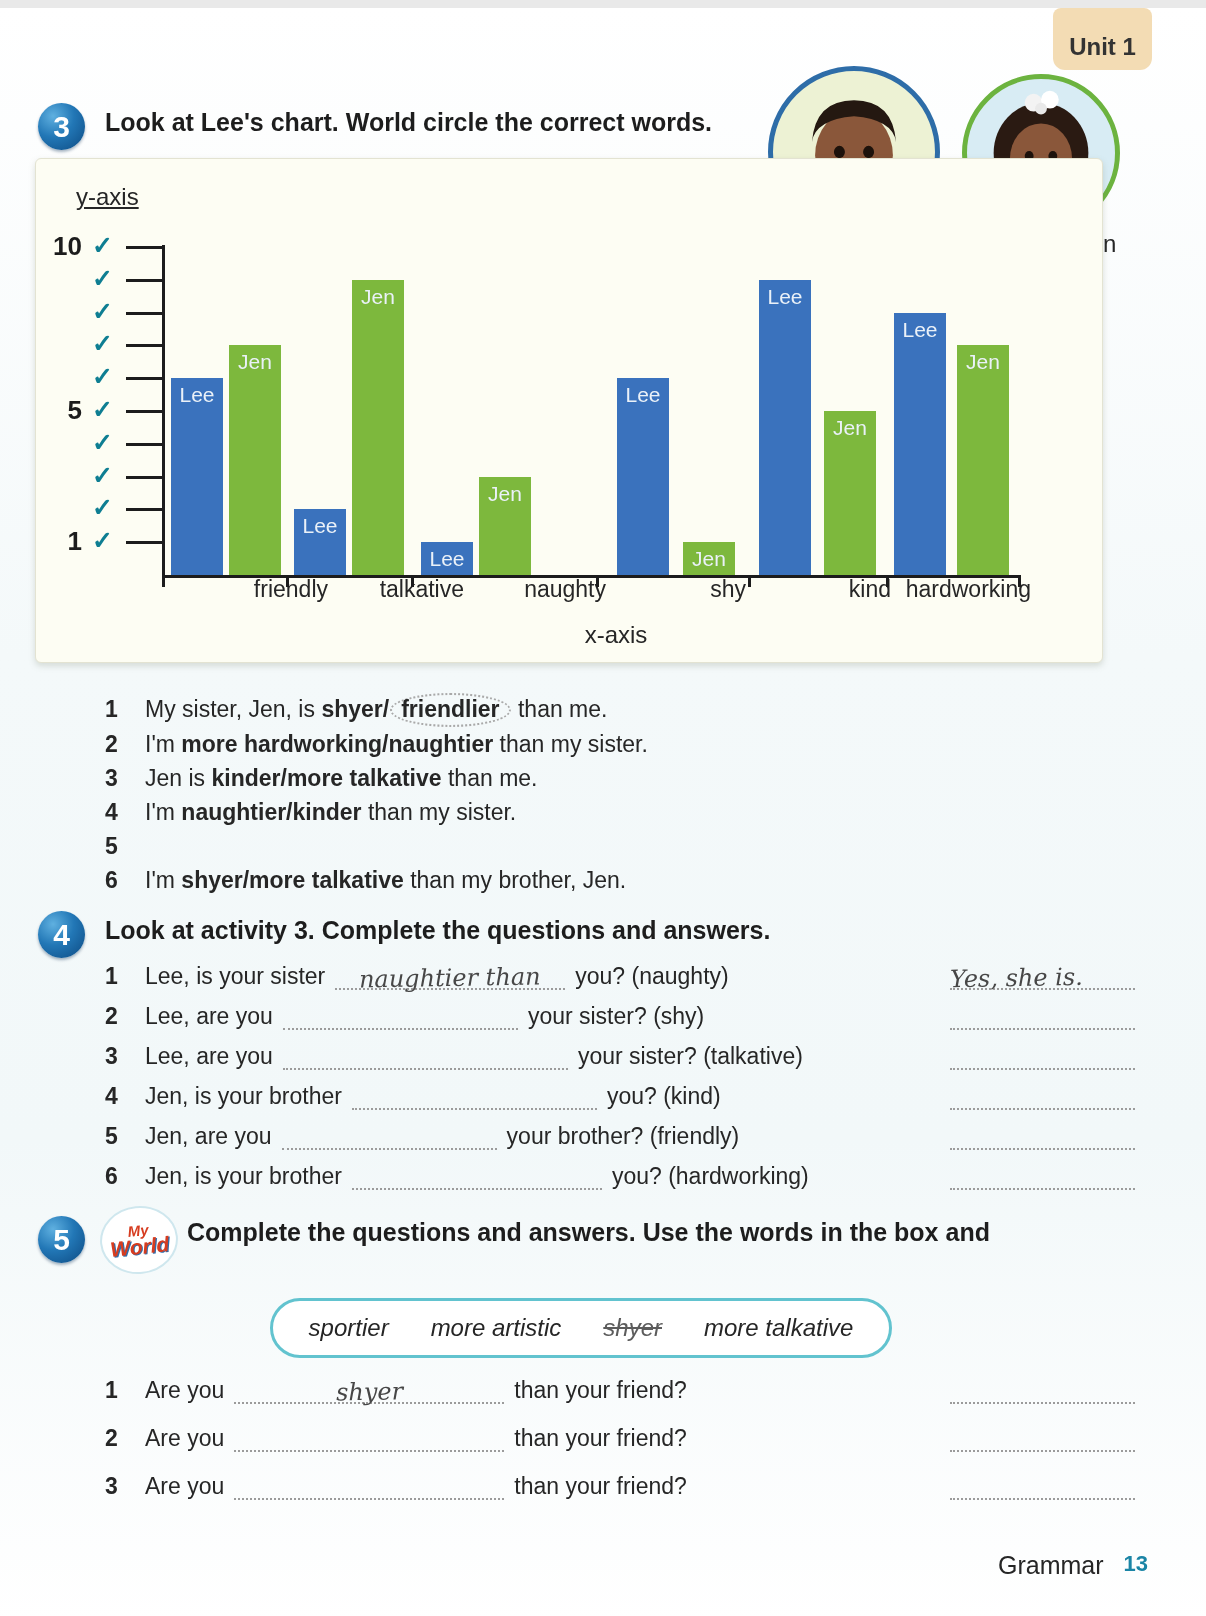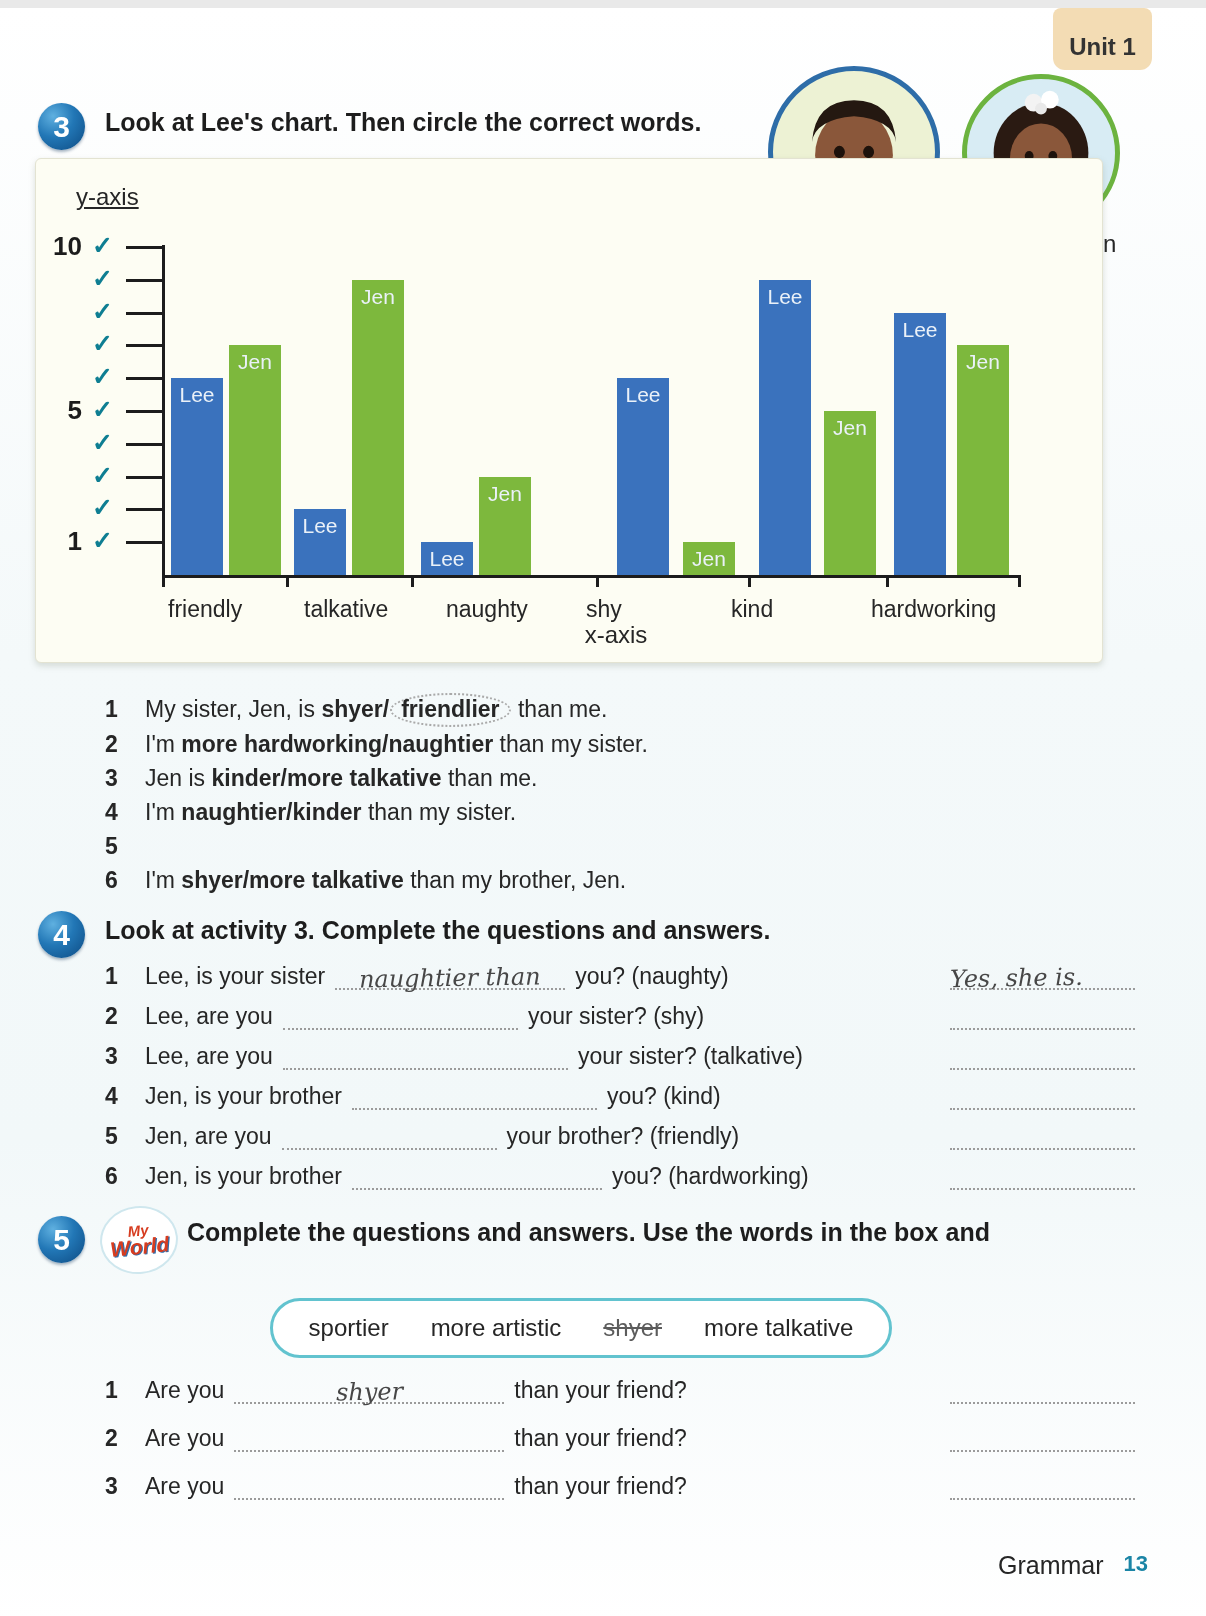--- a/index.html
+++ b/index.html
@@ -27,41 +27,41 @@
   
   .chart-panel{ position:absolute; left:35px; top:150px; width:1068px; height:505px;
     background:#fdfdf3; border:1px solid #e3e3d2; border-radius:6px;
     box-shadow:0 3px 6px rgba(120,130,110,.25); }
   .axis-line{ position:absolute; background:#1c1c1c; }
   .ytick{ position:absolute; width:36px; height:3px; background:#1c1c1c; }
   .ycheck{ position:absolute; font-size:25px; font-weight:bold; }
   .ynum{ position:absolute; width:40px; text-align:right; font-weight:bold; font-size:26px; color:#1c1c1c; }
   .bar{ position:absolute; width:52px; display:flex; justify-content:center; }
   .bar span{ margin-top:5px; color:#eaf1f8; font-size:21px; }
-  .cat-label{ position:absolute; width:160px; text-align:left; font-size:23px; color:#262626; top:437px; }
+  .cat-label{ position:absolute; width:160px; text-align:right; font-size:23px; color:#262626; top:417px; }
   .bticks{ position:absolute; width:3px; height:12px; background:#1c1c1c; top:416px; }
   .axis-caption{ position:absolute; font-size:24px; color:#262626; }
   
   .sent-row{ position:absolute; left:105px; width:900px; height:33px; font-size:23px; display:flex; }
   .sent-num{ font-weight:bold; width:40px; flex:none; }
   .bold{ font-weight:bold; }
   .circled{ font-weight:bold; border:2px dotted #a9a9a9; border-radius:50%; padding:1px 9px 3px 9px; margin:0 1px; }
   
   .ex-row{ position:absolute; left:105px; width:1030px; font-size:23px; display:flex; align-items:flex-end; height:34px; }
   .ex-num{ font-weight:bold; width:40px; flex:none; }
   .blank{ border-bottom:2px dotted #9b9b9b; display:flex; align-items:flex-end; justify-content:center;
     margin:0 10px; flex:none; }
   .handwriting{ font-family:"DejaVu Serif", serif; font-style:italic; font-size:24px; color:#474747;
     transform:rotate(-1deg); line-height:20px; }
   .answer-line{ margin-left:auto; width:185px; border-bottom:2px dotted #9b9b9b;
     display:flex; align-items:flex-end; }
   
   .word-box{ position:absolute; left:270px; top:1290px; width:622px; height:60px;
     border:3px solid #62c3cf; border-radius:30px; background:#fff;
-    display:flex; align-items:center; justify-content:center; gap:42px; font-size:24px; }
+    display:flex; align-items:center; justify-content:center; gap:42px; font-size:24px;font-style:italic; }
   .struck{ text-decoration:line-through; color:#5c5c5c; }
   
   .myworld{ position:absolute; left:102px; top:1200px; width:74px; height:64px; border-radius:50%;
     background:#fff; box-shadow:0 0 0 2px #cfe7ee; display:flex; flex-direction:column;
     align-items:center; justify-content:center; transform:rotate(-6deg); }
   .myworld .l1{ color:#d63c20; font-weight:bold; font-style:italic; font-size:15px; line-height:13px; }
   .myworld .l2{ color:#d63c20; font-weight:bold; font-style:italic; font-size:21px; line-height:20px;
     text-shadow:1px 1px 0 #2d6fae; }
   
   .footer{ position:absolute; right:58px; top:1543px; display:flex; align-items:flex-start; }
@@ -69,21 +69,21 @@
   .footer .fnum{ font-size:22px; font-weight:bold; color:#1b85a6; margin-left:20px; }
 </style>
 </head>
 <body>
 
 <div id="page">
 
   <div class="unit-tab">Unit 1</div>
 
   <div class="badge" style="top:95px;">3</div>
-  <div class="activity-title" style="top:100px; width:630px;">Look at Lee's chart. Then circle the correct words.</div>
+  <div class="activity-title" style="top:100px; width:630px;">Look at Lee's chart. World circle the correct words.</div>
 
   <div class="photo" style="left:768px; top:58px; width:172px; height:172px; border:5px solid #2e6da8; background:#edf2d4;">
     <svg width="162" height="162" viewBox="0 0 100 100">
       <ellipse cx="50" cy="52" rx="24" ry="28" fill="#8a573a"></ellipse>
       <path d="M24 44 Q26 18 50 18 Q74 18 76 44 Q74 30 50 28 Q26 30 24 44 Z" fill="#241811"></path>
       <ellipse cx="41" cy="50" rx="3.4" ry="3.8" fill="#1d120b"></ellipse>
       <ellipse cx="59" cy="50" rx="3.4" ry="3.8" fill="#1d120b"></ellipse>
       <path d="M38 65 Q50 75 62 65 Q50 71 38 65 Z" fill="#fff" stroke="#4a2d1c" stroke-width="1"></path>
       <path d="M26 96 Q50 76 74 96 L74 102 L26 102 Z" fill="#e8e4da"></path>
     </svg>

